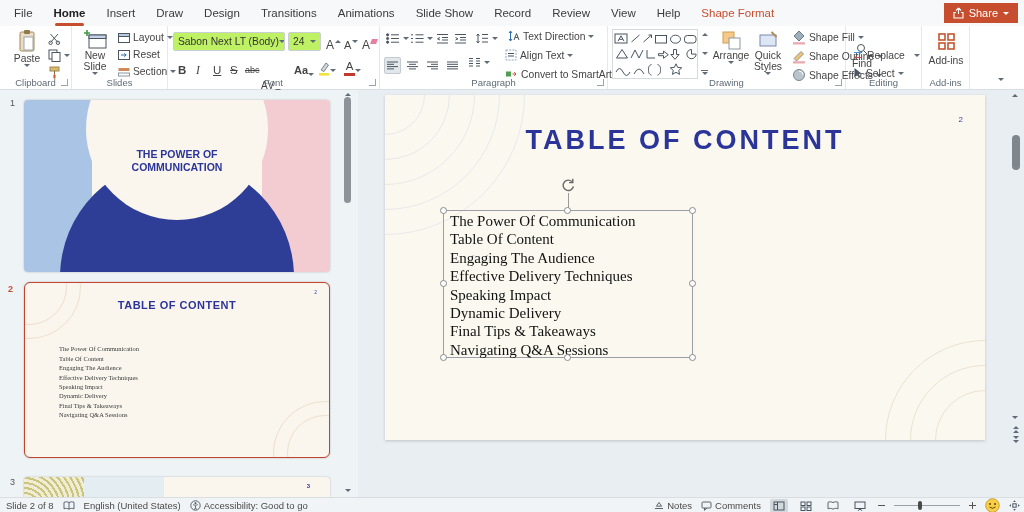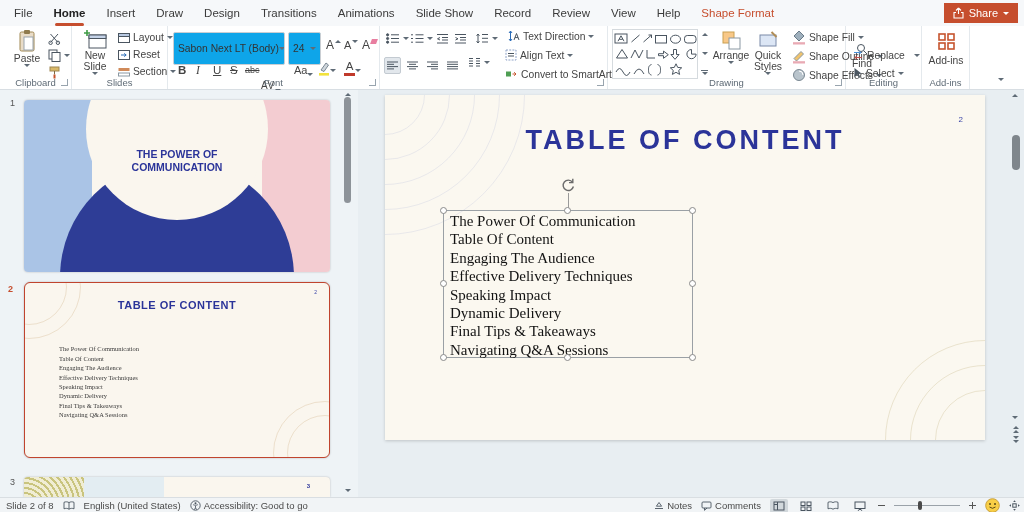--- a/index.html
+++ b/index.html
@@ -21,21 +21,21 @@
   .cvu{display:inline-block;width:0;height:0;border-left:3px solid transparent;border-right:3px solid transparent;border-bottom:3.5px solid #5f6b76;}
   .cv.white{border-top-color:#fff;}
 
   
   .ribbon{position:absolute;top:26px;left:0;right:0;height:64px;background:#fff;border-bottom:1px solid #d8dee3;}
   .grp{position:absolute;top:0;height:63px;border-right:1px solid #e4e9ed;}
   .grp-label{position:absolute;bottom:1px;left:0;right:0;text-align:center;font-size:9.5px;color:#5f6b76;}
   .lau{position:absolute;right:3px;bottom:3px;width:7px;height:7px;border-right:1.2px solid #98a4ae;border-bottom:1.2px solid #98a4ae;}
   .bigbtn{position:absolute;display:flex;flex-direction:column;align-items:center;font-size:10.3px;color:#444;text-align:center;line-height:11px;}
   .srow{position:absolute;display:flex;align-items:center;gap:3px;font-size:10.3px;color:#444;white-space:nowrap;}
-  .combo{position:absolute;height:33px;border:1px solid #c9ced3;border-radius:2px;background:#0ea5e9;font-size:10.3px;color:#333;display:flex;align-items:center;padding:0 4px;white-space:nowrap;overflow:hidden;}
+  .combo{position:absolute;height:19px;border:1px solid #c9ced3;border-radius:2px;background:#bef264;font-size:10.3px;color:#333;display:flex;align-items:center;padding:0 4px;white-space:nowrap;overflow:hidden;}
   .combo .cv{margin-left:auto;}
   .fbtn{position:absolute;top:32px;height:18px;display:flex;align-items:flex-end;font-size:11.5px;color:#444;line-height:12px;}
   .selbox{background:#e2e7ec;border:1px solid #c3cad1;border-radius:2px;}
 
   
   .content{position:absolute;top:90px;left:0;right:0;height:407px;display:flex;}
   .thumbs{position:relative;width:358px;height:407px;background:#eef3f6;flex:none;}
   .thumbnum{position:absolute;font-size:9px;color:#555;}
   .thumbnum.sel{color:var(--accent);font-weight:bold;}
   .thumb{position:absolute;left:24px;width:306px;background:#faf6ee;border-radius:4px;box-shadow:0 0 2px rgba(0,0,0,.25);overflow:hidden;}
@@ -229,21 +229,21 @@
       <div class="fbtn" style="left:62px;text-decoration:line-through;">
           <span>S</span>
         </div>
       <div class="fbtn" style="left:77px;font-size:9px;text-decoration:line-through;">
           <span>abc</span>
         </div>
       <div class="fbtn" style="left:93px;font-size:10px;letter-spacing:.5px;margin-top:16px;">
           <span>AV</span>
           <i class="cv"></i>
         </div>
-      <div class="fbtn" style="left:126px;font-size:11px;">
+      <div class="fbtn" style="left:126px;font-size:11px;font-weight:bold;">
           <span>Aa</span>
           <i class="cv"></i>
         </div>
       <div class="fbtn" style="left:150px;">
           <span>
             <svg width="12" height="14" viewBox="0 0 12 14">
               <path d="M3 8 L8 1 l2.5 2 L6 9.5 Z" fill="#cfd6dc" stroke="#7a8893"></path>
               <rect x="1" y="11" width="10" height="2.6" fill="#f2e23c"></rect>
             </svg>
           </span>
@@ -362,20 +362,21 @@
           <i class="cv"></i>
         </div>
       <div class="srow" style="left:125px;top:42px;">
           <svg width="13" height="12">
             <rect x="1" y="3.5" width="5" height="5" fill="#4f9e53"></rect>
             <path d="M7.5 6 h3.5 M11 6 l-1.8 -1.8 M11 6 l-1.8 1.8" stroke="#c6542e" fill="none"></path>
           </svg>
           <span>Convert to SmartArt</span>
           <i class="cv"></i>
         </div>
+      <div class="grp-label">Paragraph</div>
       <span class="lau"></span>
     </div>
 
     <div class="grp" style="left:608px;width:238px;">
       <div class="abs" style="left:4px;top:3px;width:86px;height:50px;border:1px solid #d5dade;background:#fff;">
         <svg width="84" height="44" viewBox="0 0 84 44" style="margin:2px 0 0 1px;">
             <g fill="none" stroke="#4a5560" stroke-width="1">
           <rect x="1" y="2" width="12" height="9"></rect>
               <path d="M4 9.2 L7 3.8 L10 9.2 M5.3 7.3 h3.4"></path>
           <path d="M17.5 10 L25.5 3"></path>

